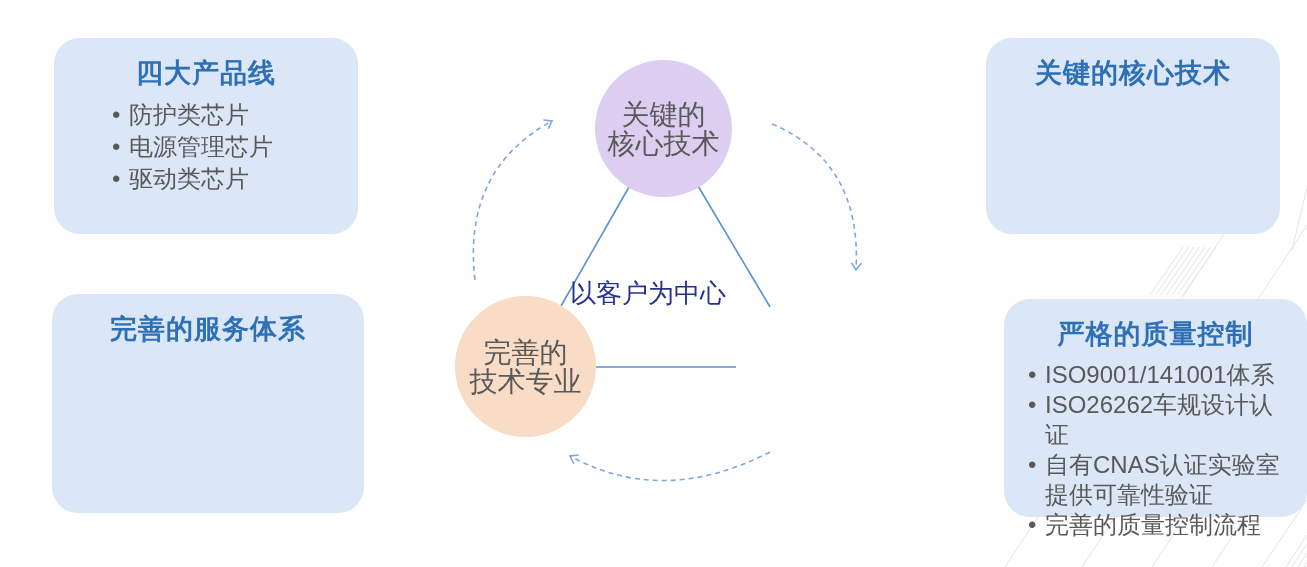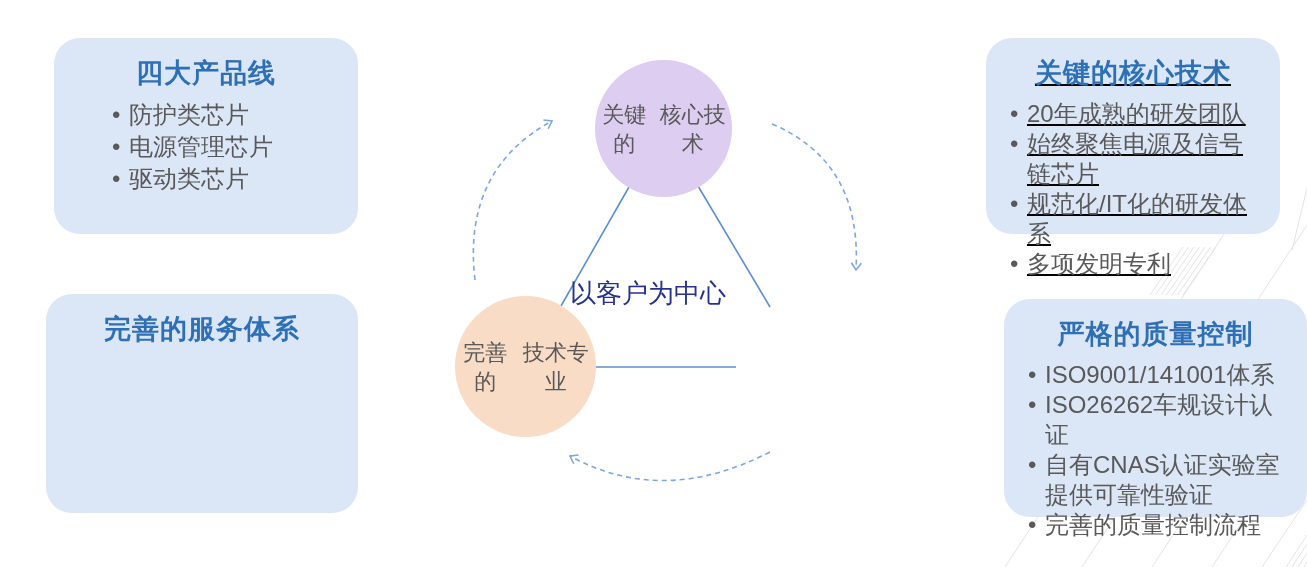--- a/index.html
+++ b/index.html
@@ -12,42 +12,42 @@
   .deco-line{stroke:var(--deco-gray,#e4e4e4);stroke-width:1;fill:none;}
   .tri-line{stroke:var(--line-blue,#5b8fd3);stroke-width:1.6;fill:none;}
   .arc-line{stroke:var(--arc-blue,#7ea6e0);stroke-width:1.6;fill:none;stroke-dasharray:5 4;}
   .arrowhead-path{stroke:var(--arc-blue,#7ea6e0);stroke-width:1.6;fill:none;}
 
   .card{
     position:absolute;background:var(--box-bg,#dbe6f7);border-radius:26px;
     box-sizing:border-box;padding:15px 18px 10px;z-index:1;
   }
   .card-product{left:54px;top:38px;width:304px;height:196px;}
-  .card-service{left:46px;top:294px;width:312px;height:219px;}
-  .card-tech{left:986px;top:38px;width:294px;height:196px;text-decoration:underline;}
+  .card-service{left:52px;top:294px;width:312px;height:219px;}
+  .card-tech{left:986px;top:38px;width:294px;height:196px;}
   .card-quality{left:1004px;top:299px;width:303px;height:218px;}
   .card-title{
     font-size:27px;font-weight:700;color:var(--title-blue,#2e70b5);
     text-align:center;letter-spacing:1px;margin:2px 0 8px;
   }
   .card-list{list-style:none;margin:0;padding:0;}
   .card-list li{
     position:relative;padding-left:19px;font-size:24px;line-height:30px;
     color:var(--text-gray,#595959);
   }
   .card-list li::before{content:"\2022";position:absolute;left:2px;}
   .card-product .card-list{margin-left:38px;}
   .card-product .card-list li{line-height:32px;}
   .card-tech .card-list{margin-left:4px;}
   .card-quality .card-list{margin-left:4px;}
 
   .circle{
-    position:absolute;border-radius:50%;display:flex;flex-direction:row;
+    position:absolute;border-radius:50%;display:flex;flex-direction:column;
     align-items:center;justify-content:center;text-align:center;z-index:2;
-    color:var(--text-gray,#595959);font-size:22px;line-height:29px;
+    color:var(--text-gray,#595959);font-size:28px;line-height:29px;
   }
   .circle-tech{left:595px;top:60px;width:137px;height:137px;background:var(--circle-purple,#ddcdf0);}
   .circle-service{left:455px;top:296px;width:141px;height:141px;background:var(--circle-orange,#f8dcc6);}
   .circle-quality{left:735px;top:296px;width:141px;height:141px;background:var(--circle-green,#e6ecc9);}
 
   .center-label{
     position:absolute;left:570px;top:276px;width:180px;text-align:left;z-index:2;
     font-size:26px;font-weight:400;color:var(--navy,#25328f);
   }
 </style>
@@ -90,26 +90,20 @@
       <li>驱动类芯片</li>
     </ul>
   </div>
 
   <div class="card card-service">
     <div class="card-title">完善的服务体系</div>
   </div>
 
   <div class="card card-tech">
     <div class="card-title">关键的核心技术</div>
-    <ul class="card-list">
-      <li>20年成熟的研发团队</li>
-      <li>始终聚焦电源及信号链芯片</li>
-      <li>规范化/IT化的研发体系</li>
-      <li>多项发明专利</li>
-    </ul>
   </div>
 
   <div class="card card-quality">
     <div class="card-title">严格的质量控制</div>
     <ul class="card-list">
       <li>ISO9001/141001体系</li>
       <li>ISO26262车规设计认证</li>
       <li>自有CNAS认证实验室提供可靠性验证</li>
       <li>完善的质量控制流程</li>
     </ul>

